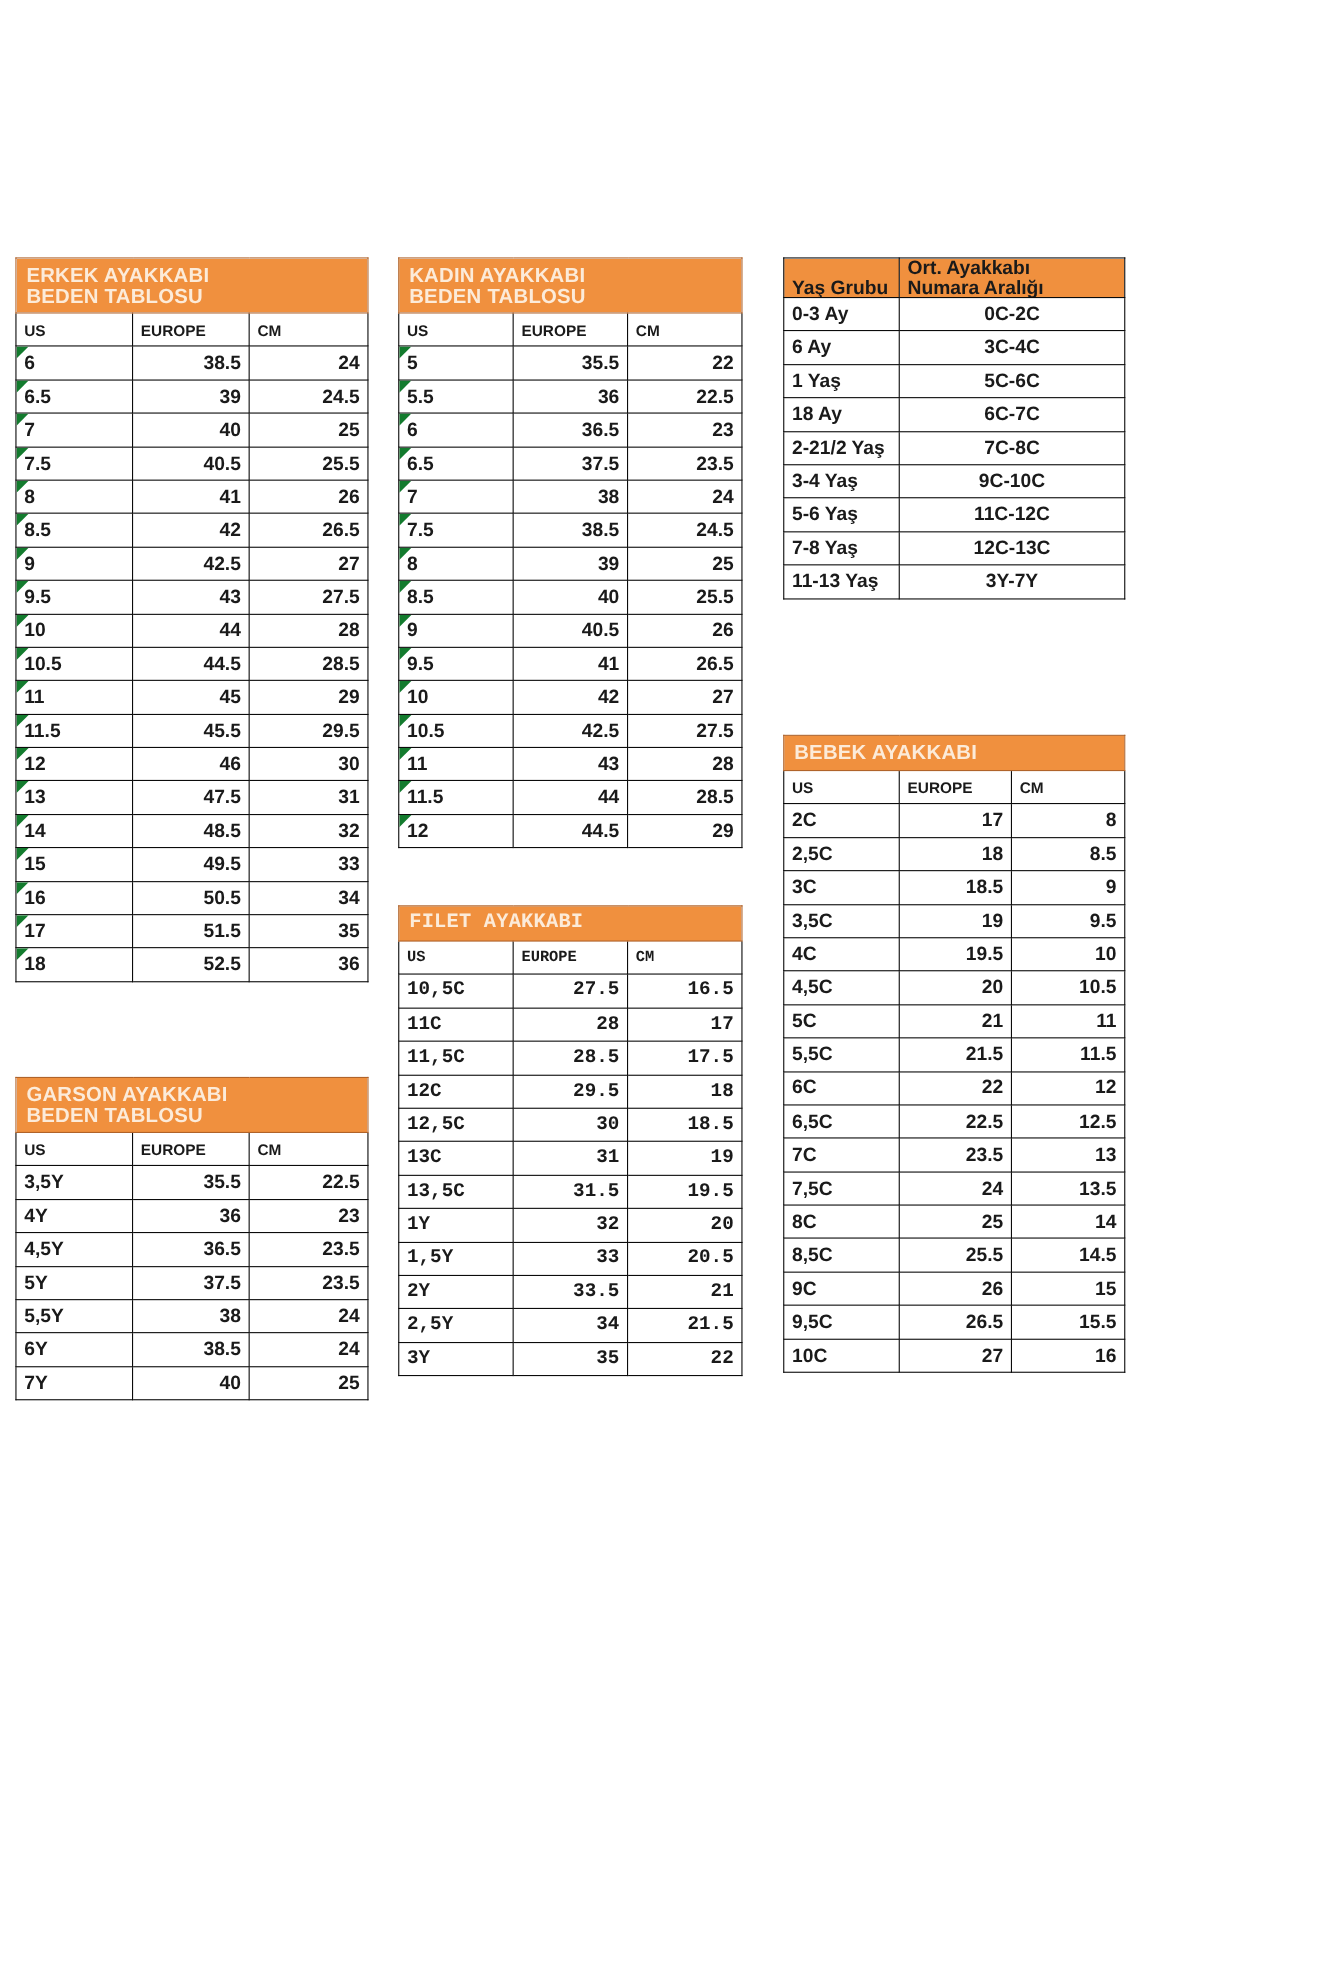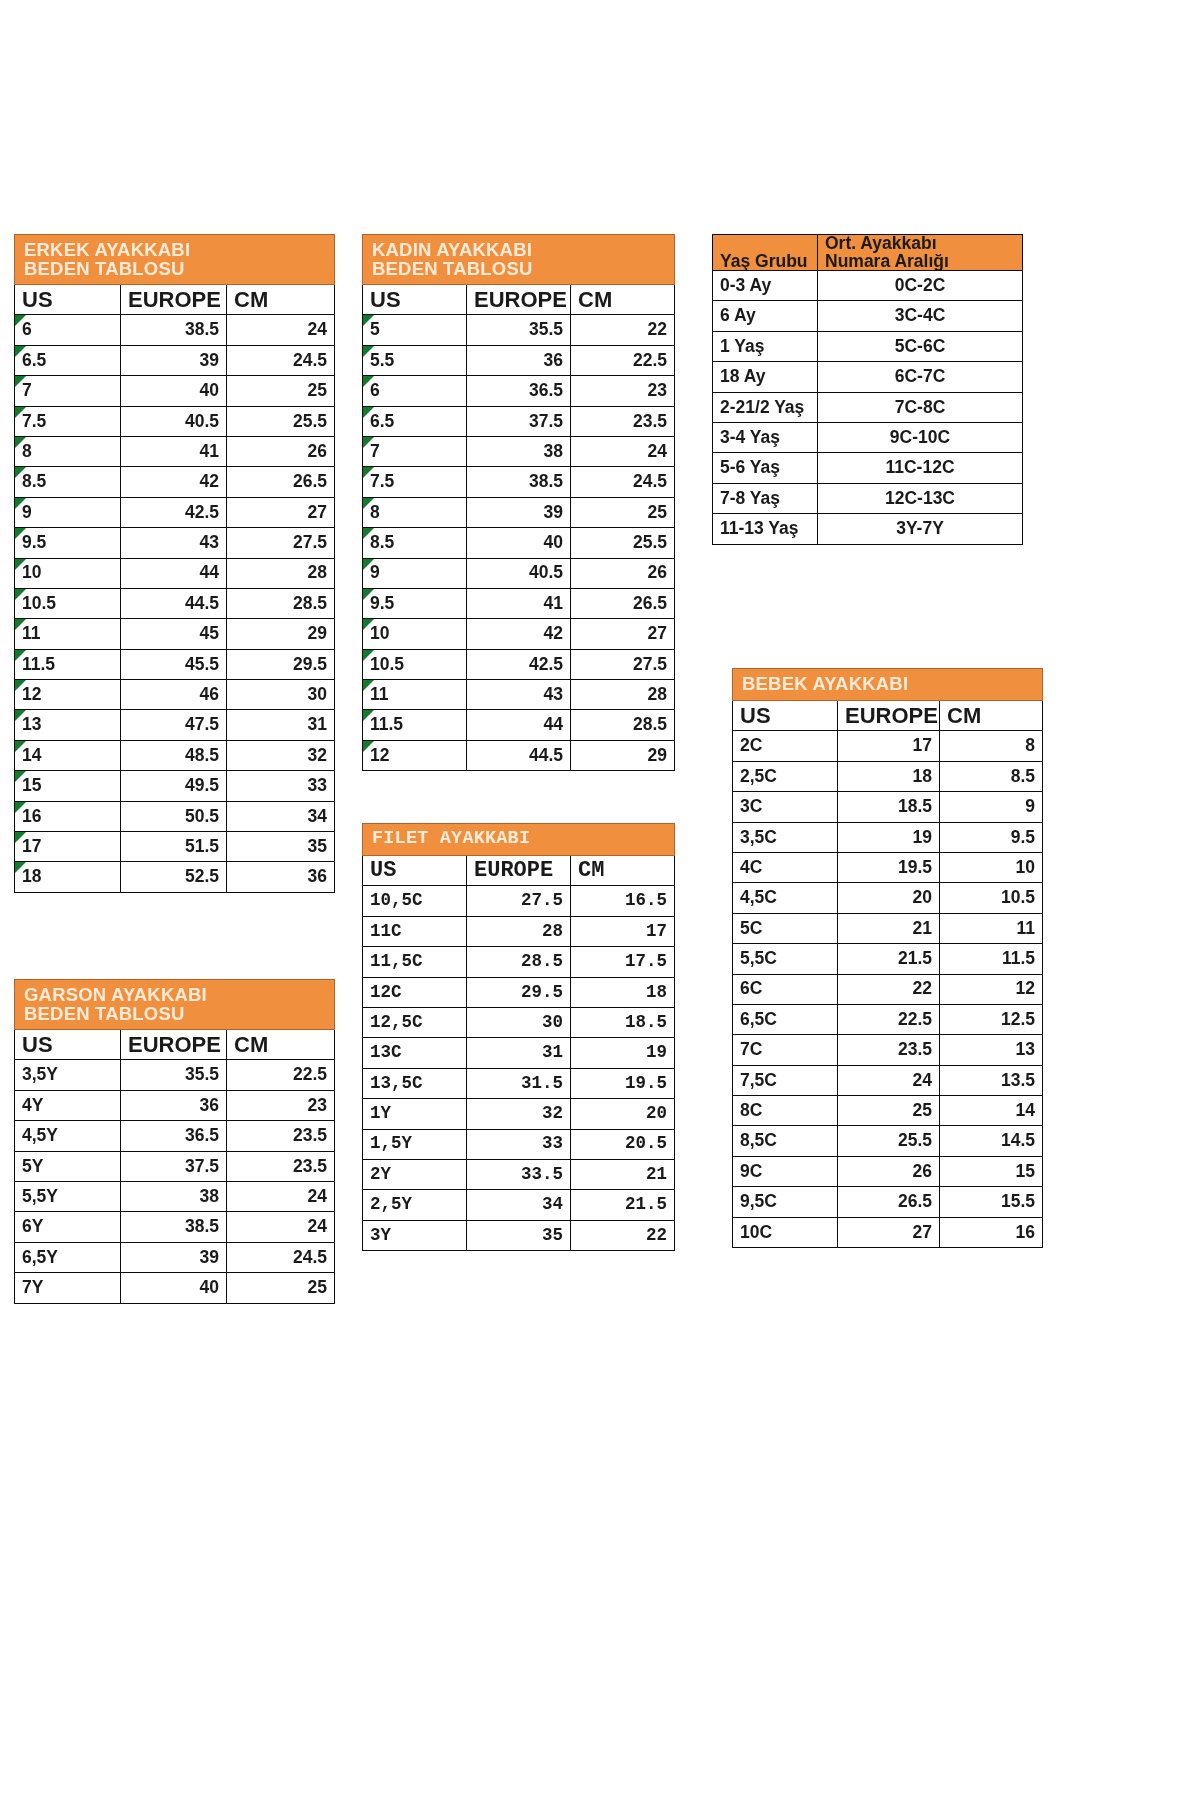--- a/index.html
+++ b/index.html
@@ -46,21 +46,21 @@
     padding:6px 9px;
   }
   .banner .l2{display:block;}
   .banner.two{height:50px;}
   .banner.one{height:32px;}
   
   .tbl .colhead{
     background:#ffffff;
     text-align:left;
     vertical-align:middle;
-    font-size:22px;
+    font-size:14px;
   }
   
   .c-us{text-align:left;position:relative;}
   .c-num{text-align:right;}
   .c-mid{text-align:center;}
   
   .c-us.flag::before{
     content:"";
     position:absolute;
     left:0;top:0;
@@ -249,25 +249,20 @@
           <td class="c-us">5,5Y</td>
           <td class="c-num">38</td>
           <td class="c-num">24</td>
         </tr>
         <tr>
           <td class="c-us">6Y</td>
           <td class="c-num">38.5</td>
           <td class="c-num">24</td>
         </tr>
         <tr>
-          <td class="c-us">6,5Y</td>
-          <td class="c-num">39</td>
-          <td class="c-num">24.5</td>
-        </tr>
-        <tr>
           <td class="c-us">7Y</td>
           <td class="c-num">40</td>
           <td class="c-num">25</td>
         </tr>
       </tbody>
   </table>
 
   <table class="tbl" id="t-women" style="left:362px;top:234px;width:312px;padding-left:48px;">
     <colgroup>
         <col style="width:104px">
@@ -495,21 +490,21 @@
           <td class="c-us">7-8 Yaş</td>
           <td class="c-mid">12C-13C</td>
         </tr>
         <tr>
           <td class="c-us">11-13 Yaş</td>
           <td class="c-mid">3Y-7Y</td>
         </tr>
       </tbody>
   </table>
 
-  <table class="tbl" id="t-baby" style="left:732px;top:668px;width:310px;">
+  <table class="tbl" id="t-baby" style="left:712px;top:668px;width:310px;">
     <colgroup>
         <col style="width:105px">
         <col style="width:102px">
         <col style="width:103px">
       </colgroup>
     <tbody>
       <tr>
         <td class="banner one" colspan="3">
           <span>BEBEK AYAKKABI</span>
         </td>

